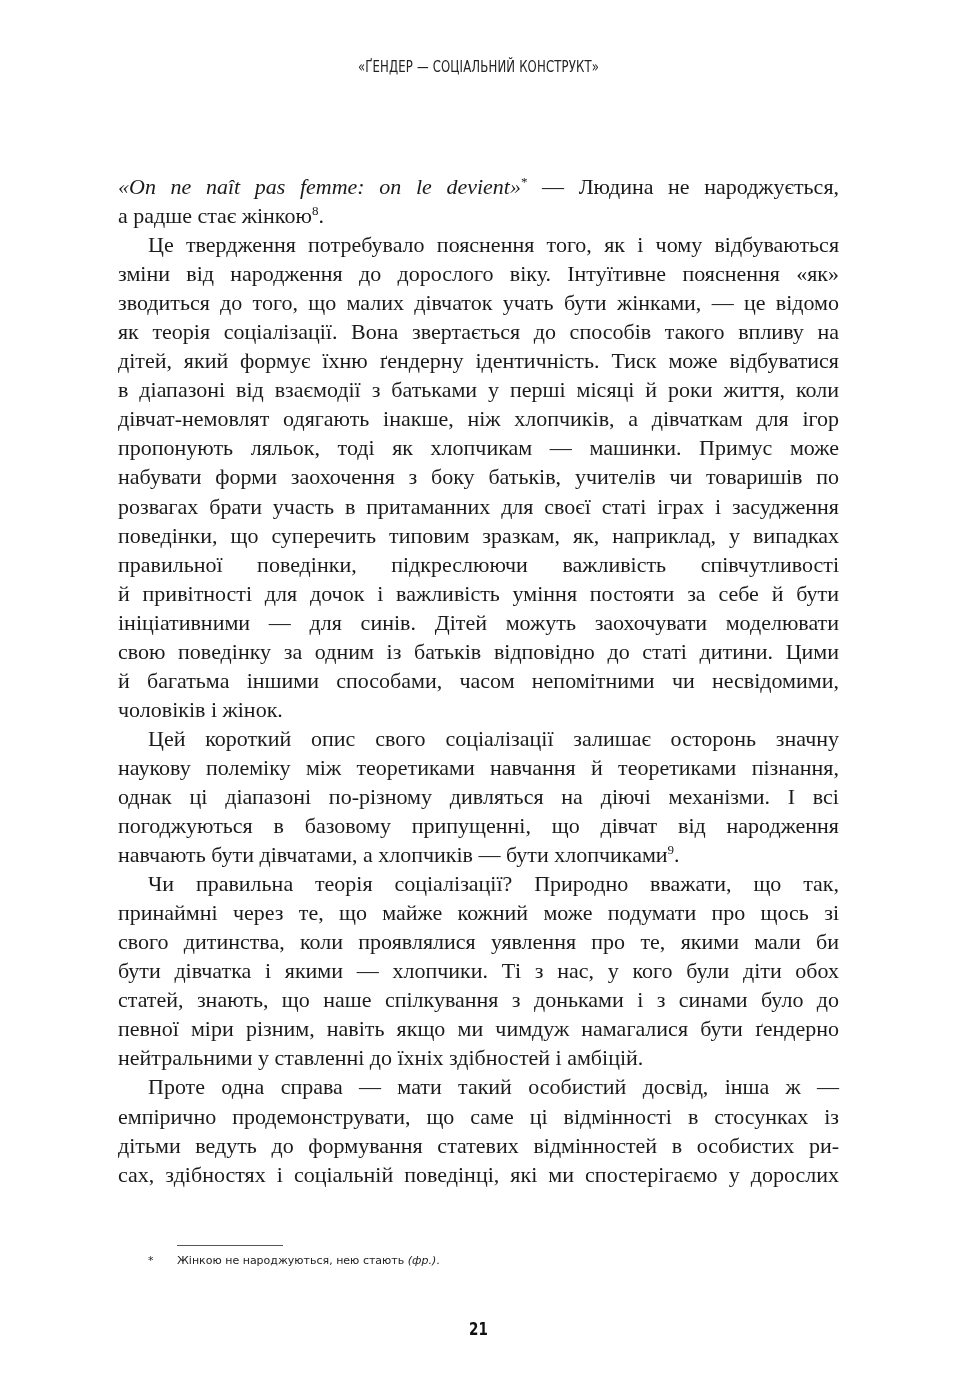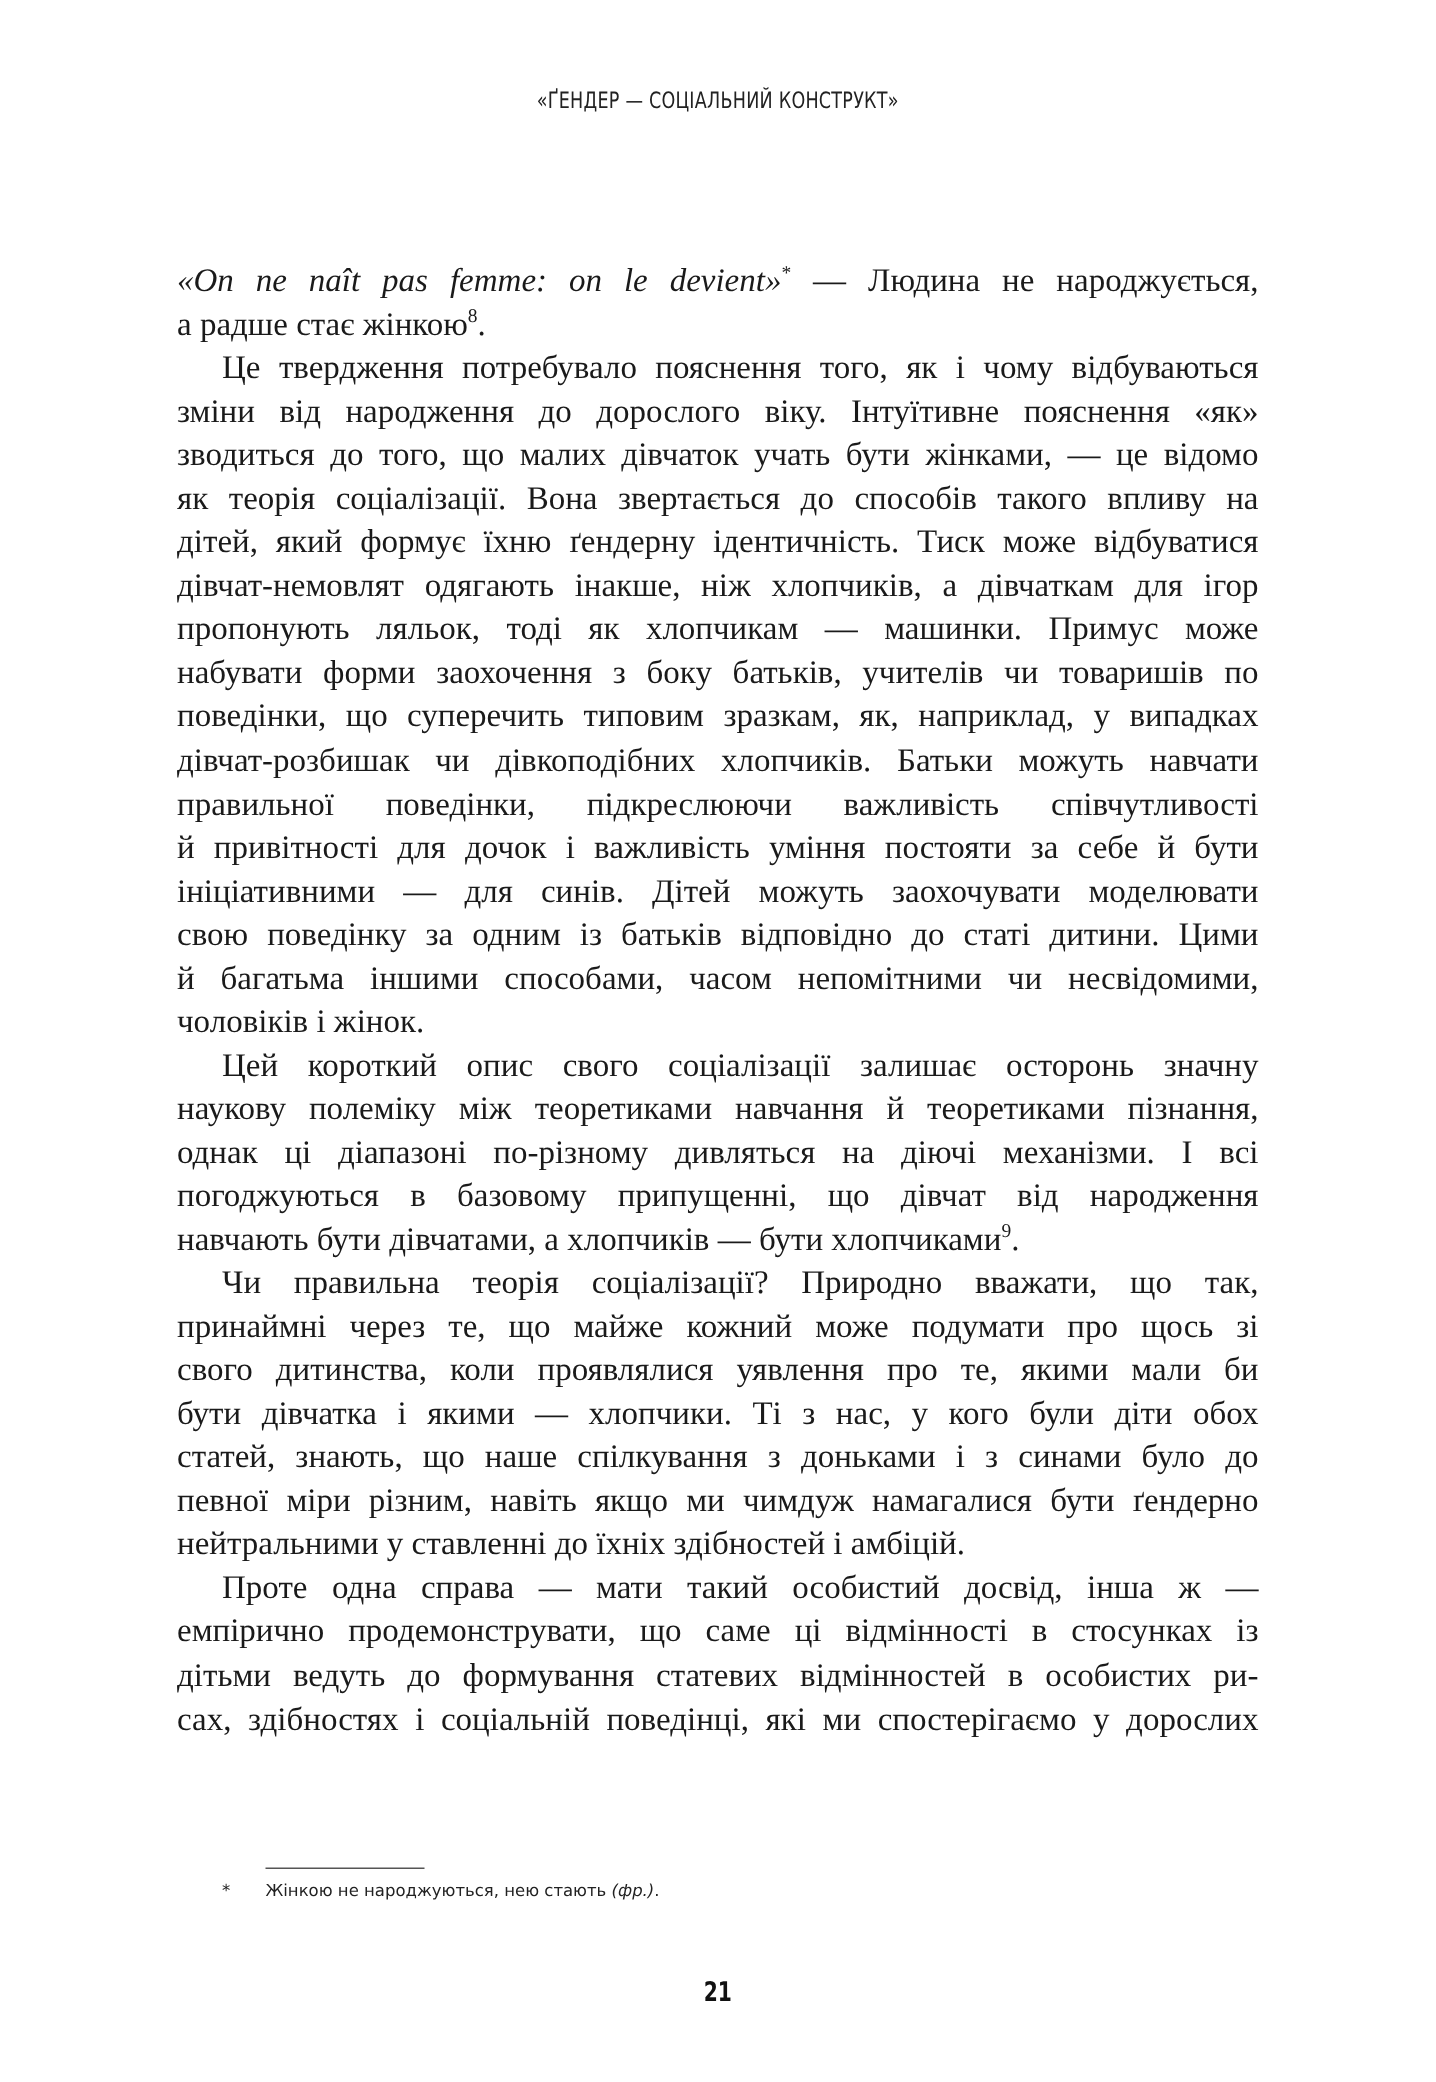--- a/index.html
+++ b/index.html
@@ -45,25 +45,26 @@
 
   <div class="line para-line"><span class="italic">«On ne naît pas femme: on le devient»</span><sup>*</sup><span> — Людина не народжується,</span></div>
   <div class="line last para-line"><span>а радше стає жінкою</span><sup>8</sup><span>.</span></div>
 
   <div>
     <div class="line indent">Це твердження потребувало пояснення того, як і чому відбуваються</div>
     <div class="line">зміни від народження до дорослого віку. Інтуїтивне пояснення «як»</div>
     <div class="line">зводиться до того, що малих дівчаток учать бути жінками, — це відомо</div>
     <div class="line">як теорія соціалізації. Вона звертається до способів такого впливу на</div>
     <div class="line">дітей, який формує їхню ґендерну ідентичність. Тиск може відбуватися</div>
+    <div class="line">в діапазоні від взаємодії з батьками у перші місяці й роки життя, коли</div>
     <div class="line">дівчат-немовлят одягають інакше, ніж хлопчиків, а дівчаткам для ігор</div>
     <div class="line">пропонують ляльок, тоді як хлопчикам — машинки. Примус може</div>
     <div class="line">набувати форми заохочення з боку батьків, учителів чи товаришів по</div>
+    <div class="line">розвагах брати участь в притаманних для своєї статі іграх і засудження</div>
     <div class="line">поведінки, що суперечить типовим зразкам, як, наприклад, у випадках</div>
-    <div class="line">дівчат-розбишак чи дівкоподібних хлопчиків. Батьки можуть навчати</div>
     <div class="line">правильної поведінки, підкреслюючи важливість співчутливості</div>
     <div class="line">й привітності для дочок і важливість уміння постояти за себе й бути</div>
     <div class="line">ініціативними — для синів. Дітей можуть заохочувати моделювати</div>
     <div class="line">свою поведінку за одним із батьків відповідно до статі дитини. Цими</div>
     <div class="line">й багатьма іншими способами, часом непомітними чи несвідомими,</div>
     <div class="line last">чоловіків і жінок.</div>
   </div>
 
   <div>
     <div class="line indent">Цей короткий опис свого соціалізації залишає осторонь значну</div>

